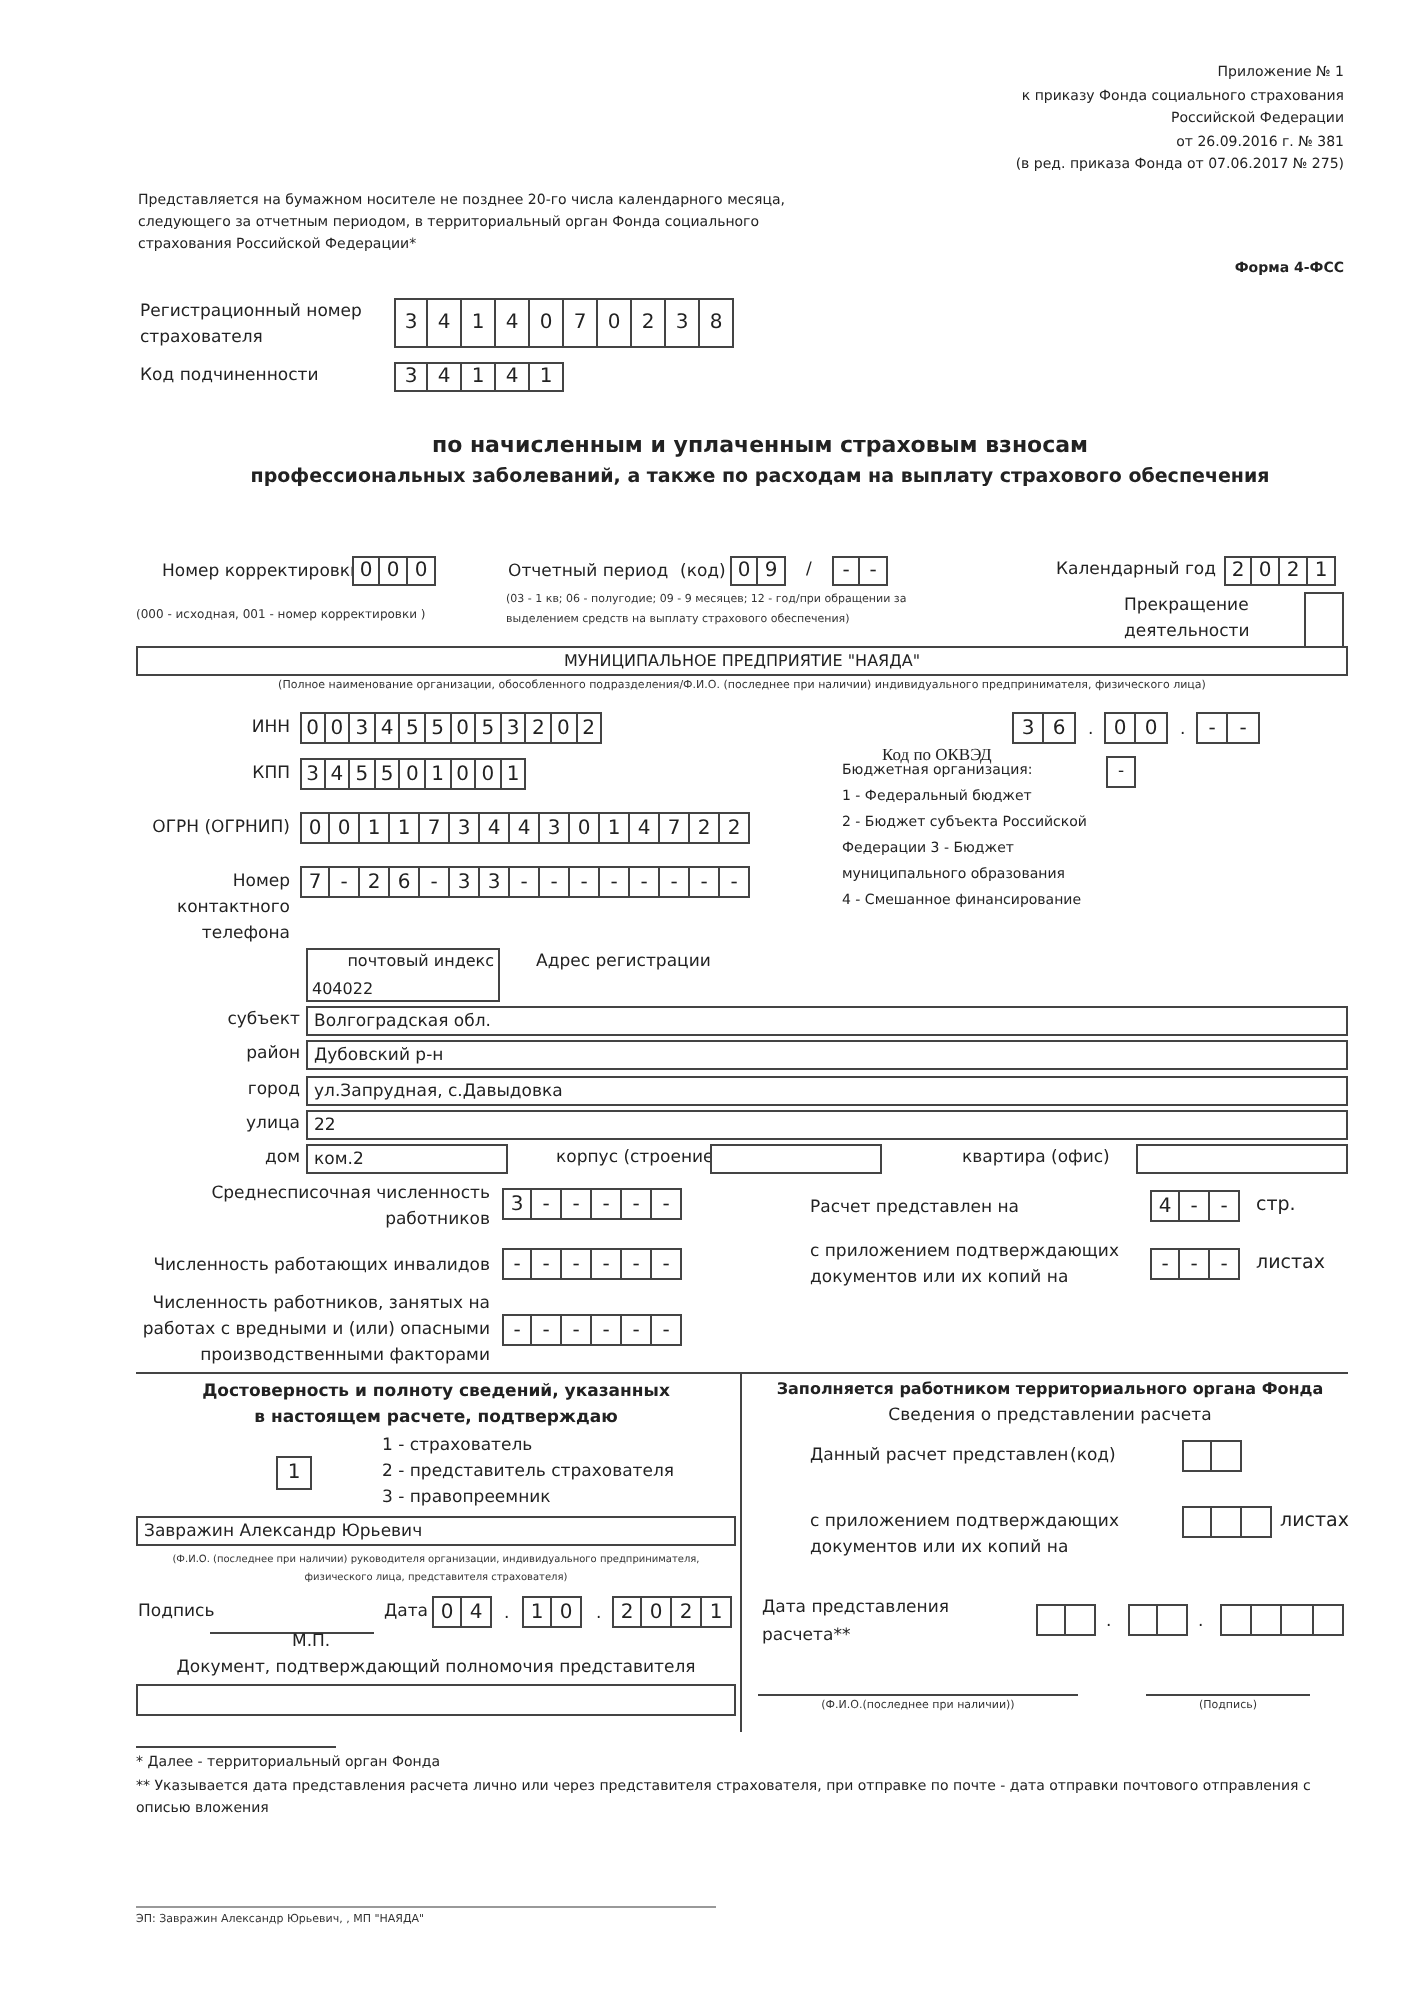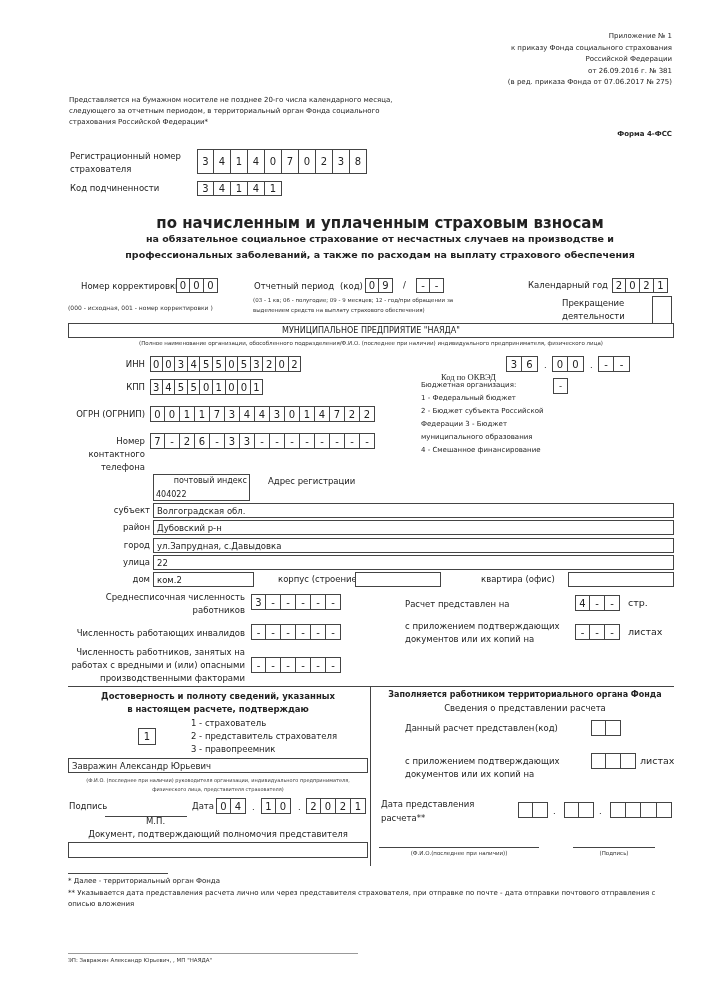--- a/index.html
+++ b/index.html
@@ -57,22 +57,21 @@
 <div class="lbl" style="left:70px; top:183px;">Код подчиненности</div>
 <div class="cells" style="left:197px; top:181px;">
   <div class="cell" style="width:17px;height:15px">3</div>
   <div class="cell" style="width:17px;height:15px">4</div>
   <div class="cell" style="width:17px;height:15px">1</div>
   <div class="cell" style="width:17px;height:15px">4</div>
   <div class="cell" style="width:17px;height:15px">1</div>
 </div>
 
 <div class="abs c b" style="left:60px; width:640px; top:215px; font-size:10.5px; line-height:16px;">
-  <div style="font-size:15px">по начисленным и уплаченным страховым взносам</div>
-  <div style="font-size:9.5px">на обязательное социальное страхование от несчастных случаев на производстве и</div>
+  <div style="font-size:11px">по начисленным и уплаченным страховым взносам</div>
   <div style="font-size:9.5px">профессиональных заболеваний, а также по расходам на выплату страхового обеспечения</div>
 </div>
 
 <div class="lbl" style="left:81px; top:281px;">Номер корректировки</div>
 <div class="cells" style="left:176px; top:278px;">
   <div class="cell" style="width:14px;height:15px">0</div>
   <div class="cell" style="width:14px;height:15px">0</div>
   <div class="cell" style="width:14px;height:15px">0</div>
 </div>
 <div class="abs t6" style="left:68px; top:304px;">(000 - исходная, 001 - номер корректировки )</div>

